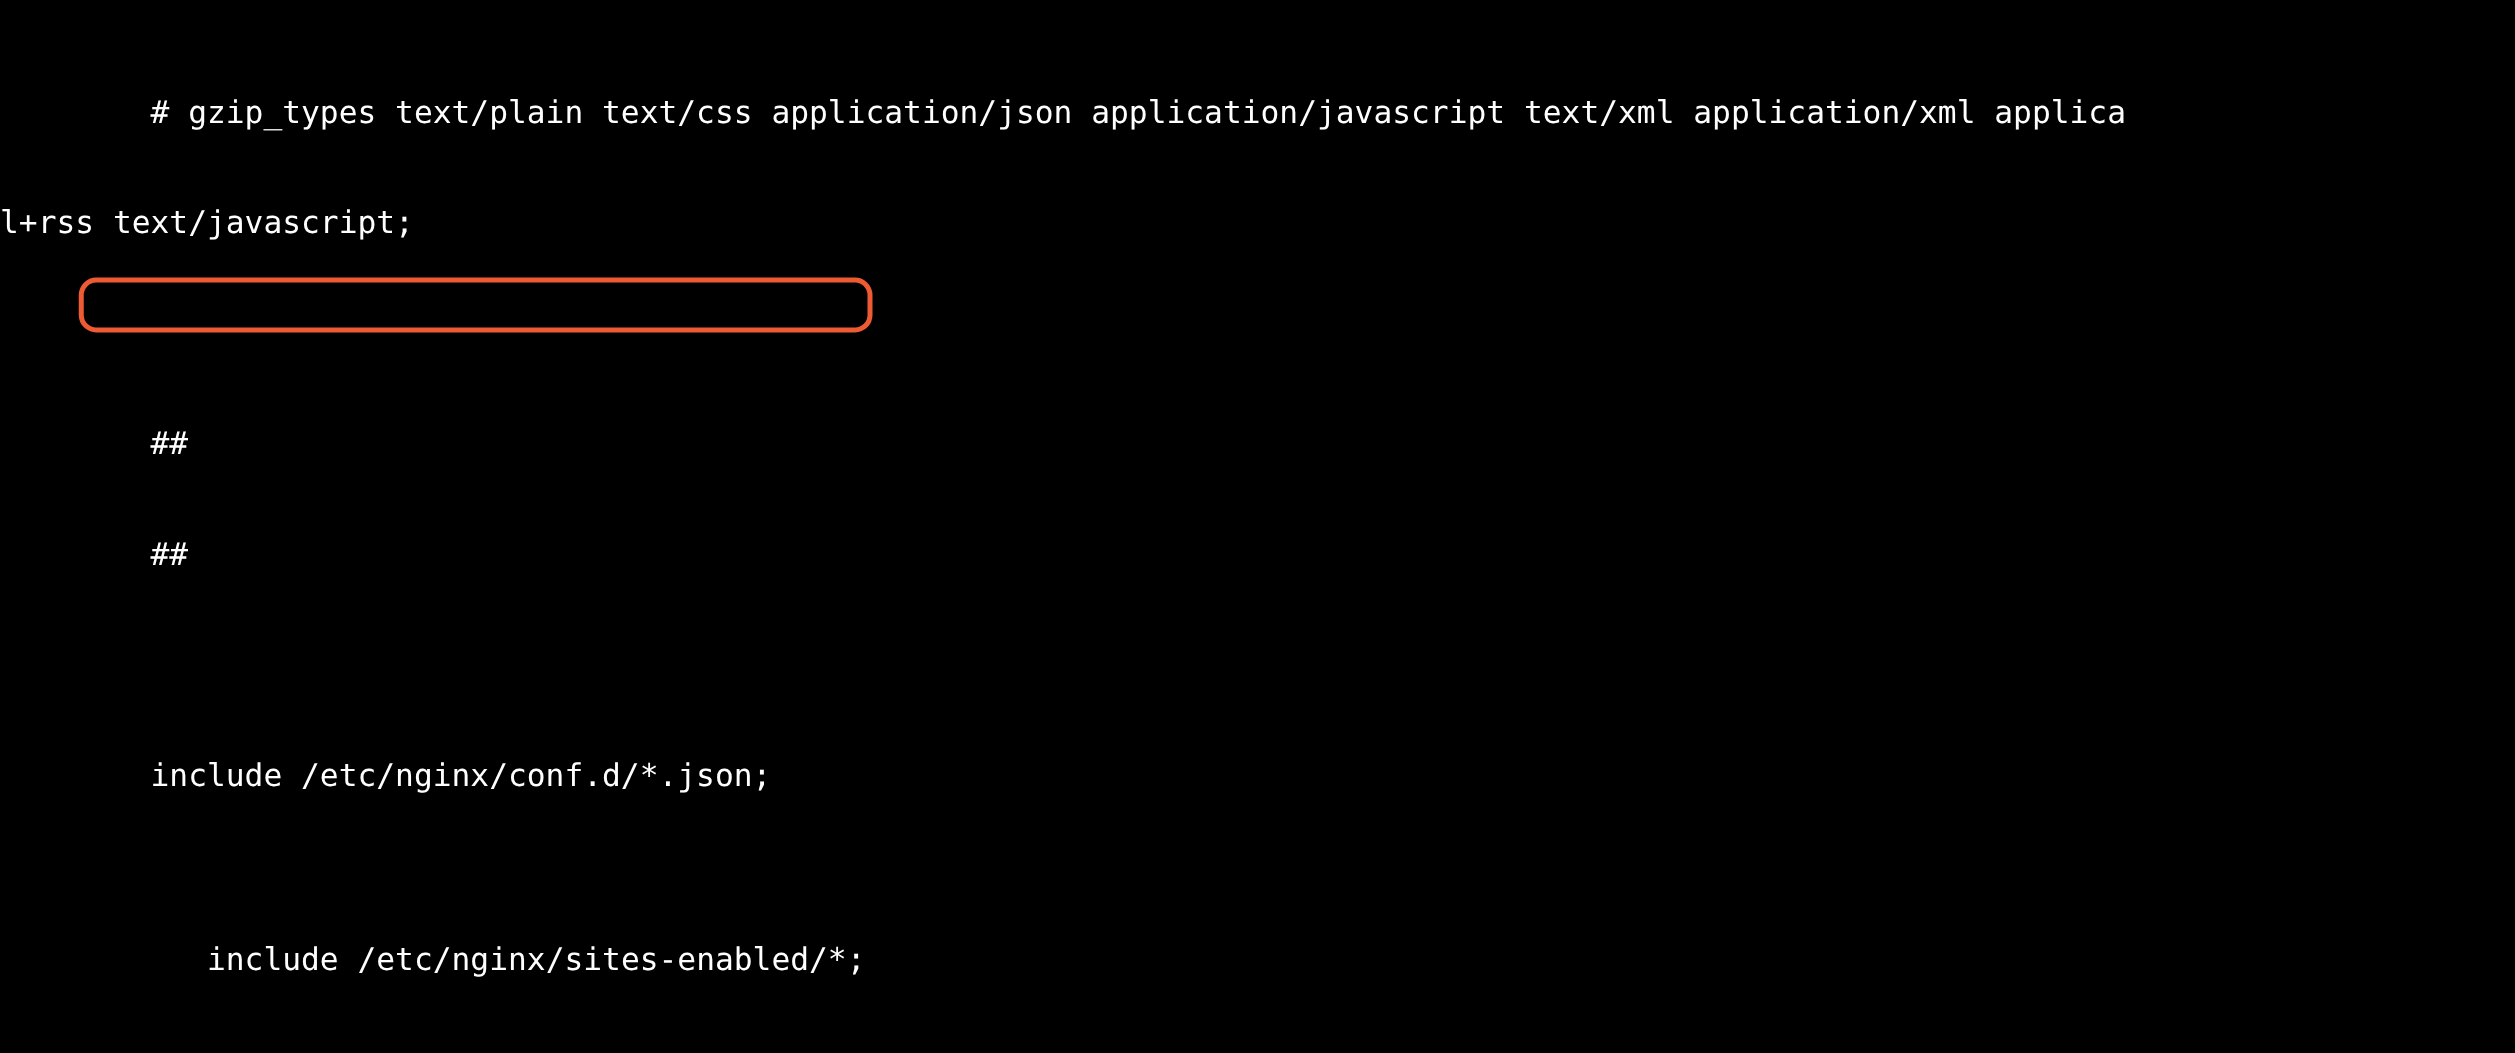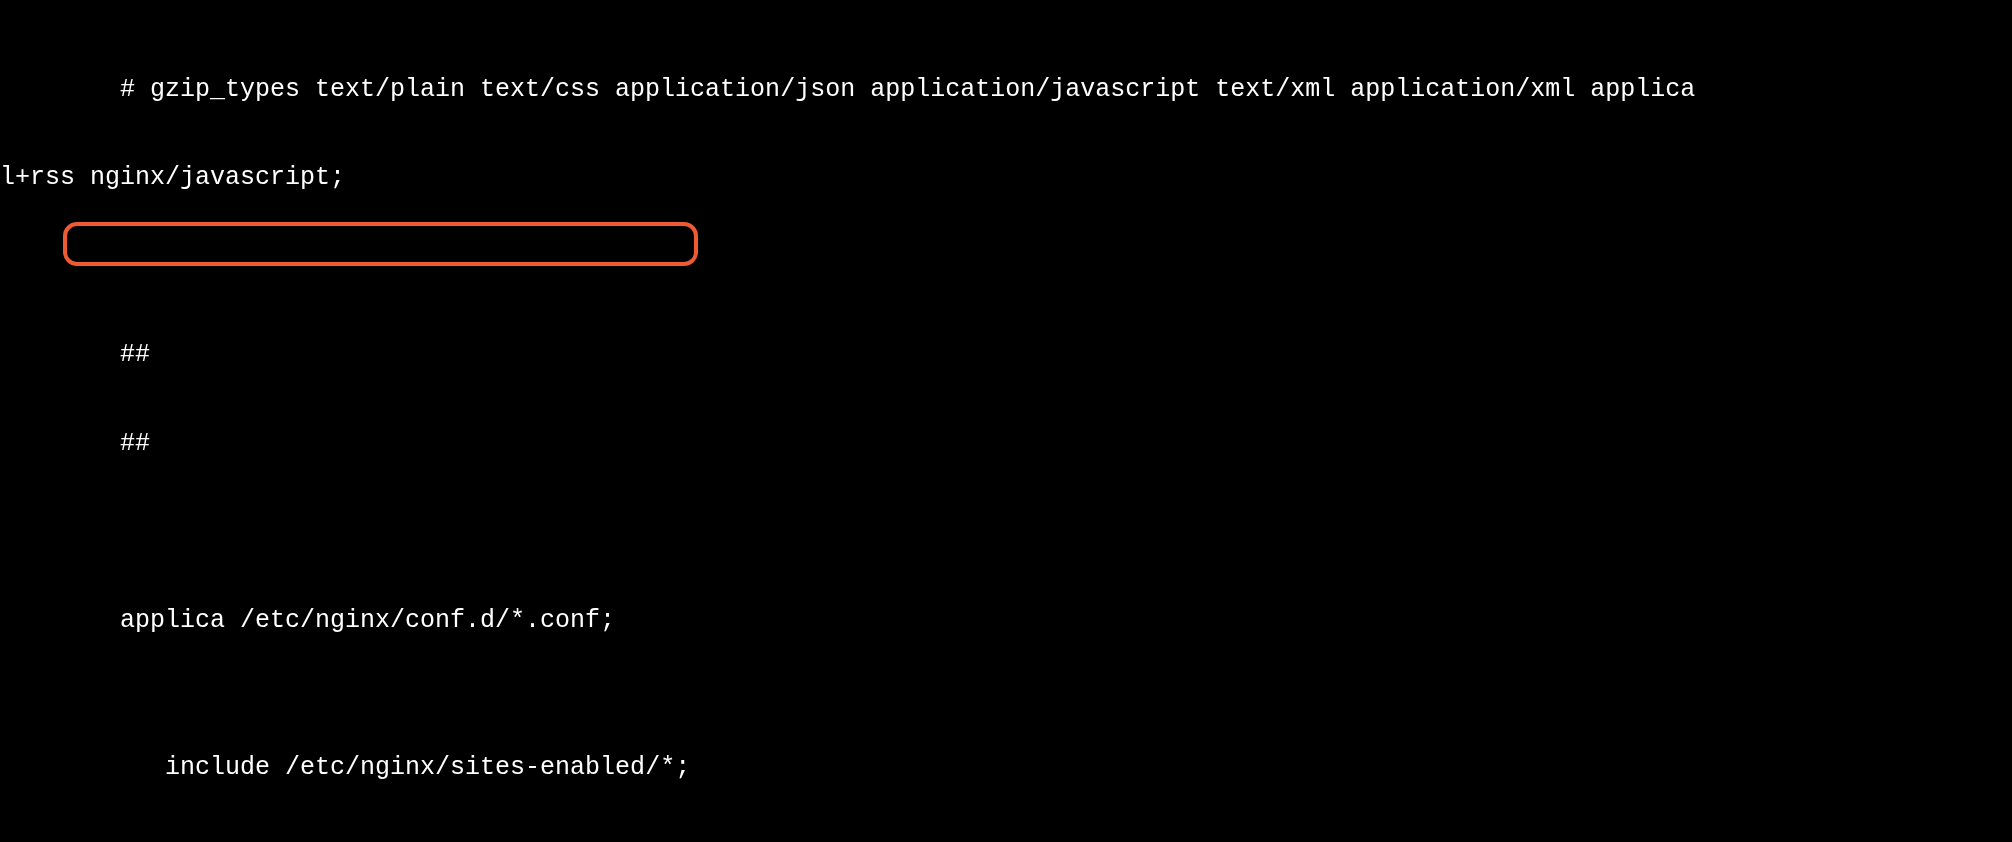--- a/index.html
+++ b/index.html
@@ -15,42 +15,41 @@
   }
   .editor {
     white-space: pre;
     position: relative;
     padding-top: 0;
   }
   .line {
     white-space: pre;
     height: 29.5px;
     position: relative;
-    font-family: Liberation Mono, monospace;
   }
   .highlight-box {
     position: absolute;
     border: 4px solid #ee5b32;
     border-radius: 14px;
     pointer-events: none;
     z-index: 10;
   }
 </style>
 </head>
 <body>
 
 <div class="editor">
 
   <div class="line" style="margin-top:-14px">        # gzip_types text/plain text/css application/json application/javascript text/xml application/xml applica</div>
-  <div class="line">l+rss nginx/javascript;</div>
+  <div class="line">l+rss text/javascript;</div>
   <div class="line"></div>
   <div class="line">        ##</div>
   <div class="line">        ##</div>
   <div class="line"></div>
-  <div class="line">        applica /etc/nginx/conf.d/*.conf;</div>
+  <div class="line">        include /etc/nginx/conf.d/*.json;</div>
 
   <div class="line" style="position:relative">
     <span>       </span><span>include /etc/nginx/sites-enabled/*;</span>
   </div>
 
   
   
   
   
   

